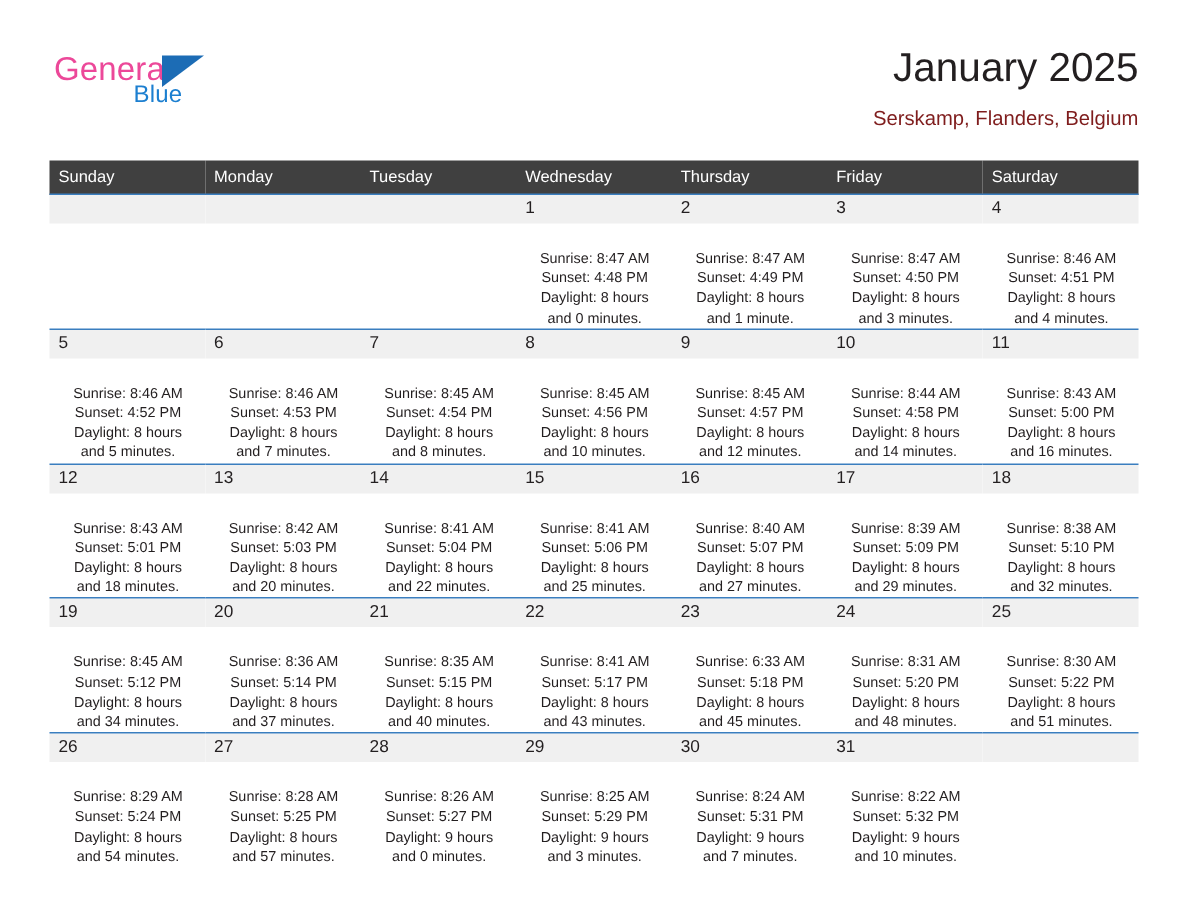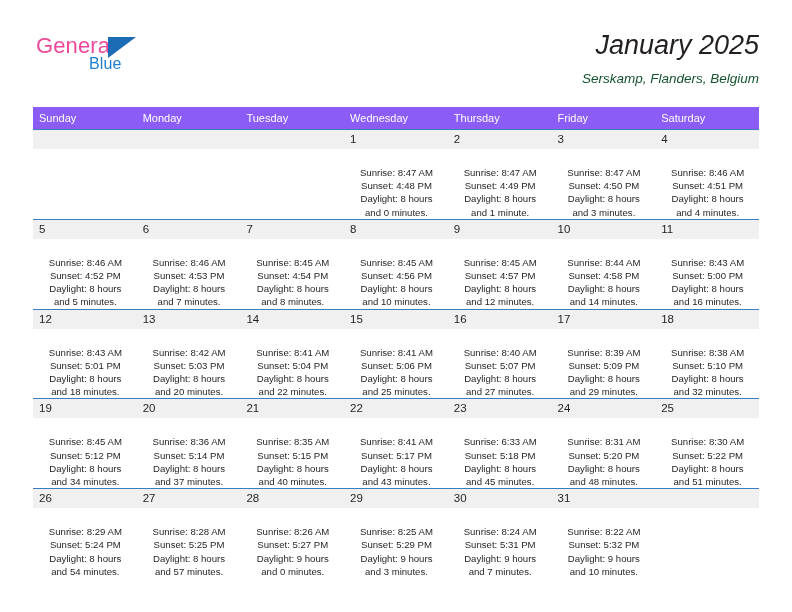--- a/index.html
+++ b/index.html
@@ -60,47 +60,46 @@
     top: 27px;
     font-size: 16px;
     color: #1c7fd0;
     letter-spacing: 0.1px;
   }
   .title-block {
     position: absolute;
     right: 0;
     top: 0;
     text-align: right;
-    font-style: italic;
   }
   .cal-title {
     font-size: 27px;
     color: #231f20;
     line-height: 34px;
     white-space: nowrap;
   }
   .cal-subtitle {
     font-size: 13.5px;
-    color: #14532d;
+    color: #7f1d1d;
     line-height: 22px;
     margin-top: 6px;
     white-space: nowrap;
   }
 
   
   .calendar {
     position: absolute;
     left: 33px;
     top: 107px;
     width: 726px;
     border-collapse: collapse;
     table-layout: fixed;
   }
   .calendar th {
-    background: #8b5cf6;
+    background: #404040;
     color: #ffffff;
     font-size: 11px;
     font-weight: normal;
     text-align: left;
     padding: 5px 0 5px 6px;
     height: 12px;
     border: none;
   }
   .calendar td {
     vertical-align: top;

